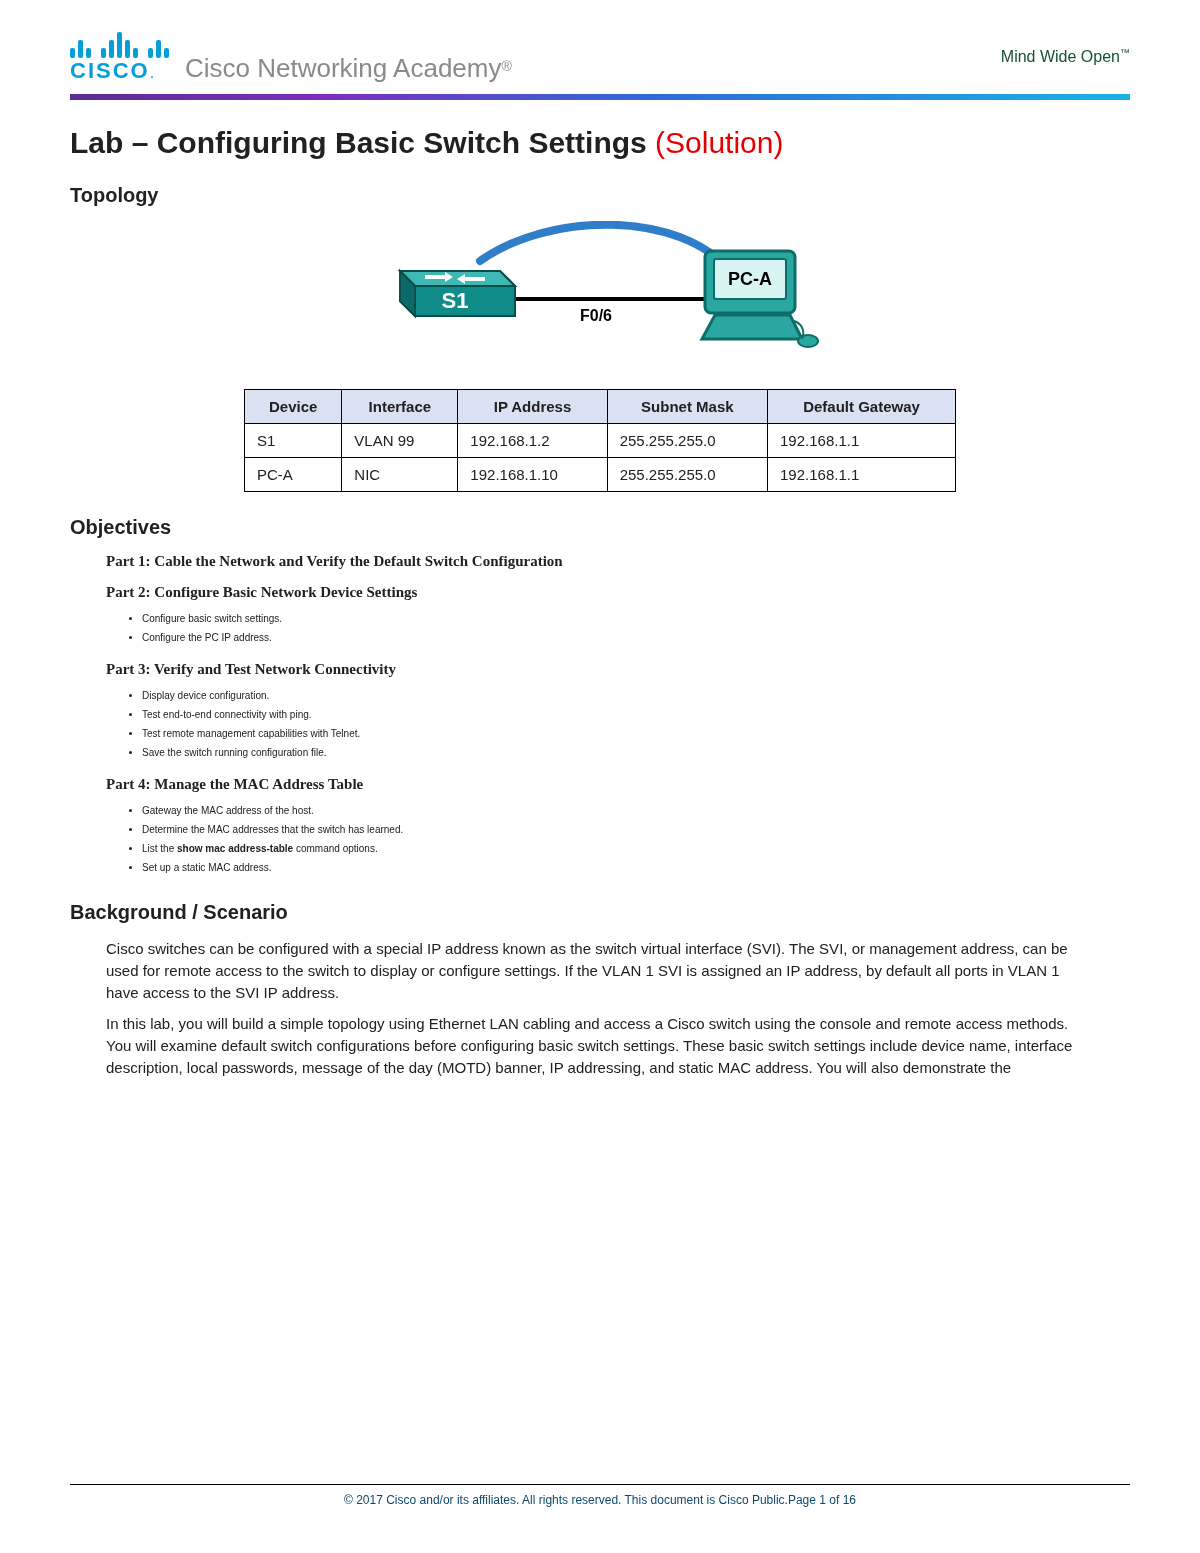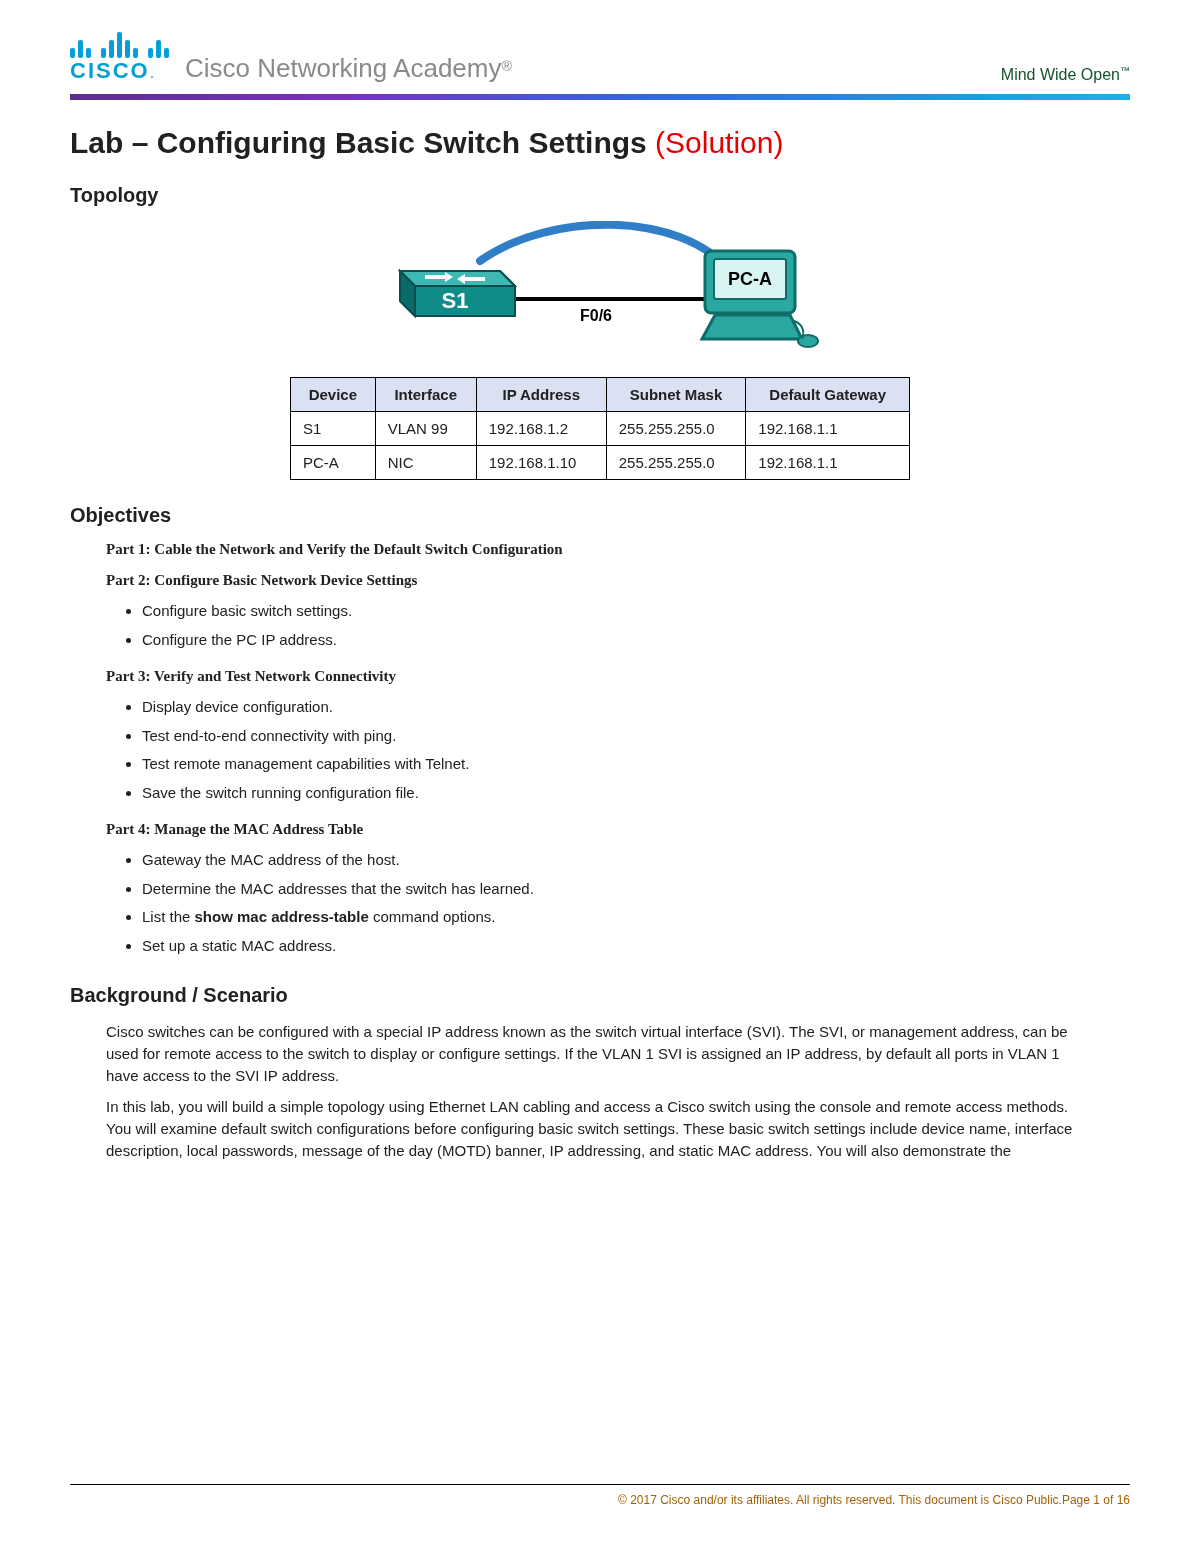--- a/index.html
+++ b/index.html
@@ -11,21 +11,21 @@
     margin: 0 auto;
   }
   .page {
     padding: 30px 70px 40px 70px;
     position: relative;
     min-height: 1553px;
   }
   
   .header-row {
     display: flex;
-    align-items: flex-end;
+    align-items: center;
     justify-content: space-between;
     padding-bottom: 6px;
     gap: 48px;
   }
   .brand-block { display: flex; align-items: flex-end; gap: 16px; }
   .cisco-logo { display: flex; flex-direction: column; color: #049fd9; }
   .cisco-bars { display: flex; gap: 3px; align-items: flex-end; height: 28px; }
   .cisco-bars span { width: 5px; background: #049fd9; border-radius: 2px; }
   .cisco-word { font-weight: 700; font-size: 22px; letter-spacing: 2px; color: #049fd9; margin-top: 2px; }
   .academy-text { font-size: 26px; color: #8a8a8a; font-weight: 400; }
@@ -36,51 +36,51 @@
     margin-top: 4px;
     margin-bottom: 26px;
   }
   
   h1.title { font-size: 30px; font-weight: 700; margin: 10px 0 18px 0; }
   h1.title .solution { color: #e60000; font-weight: 400; }
   
   h2.section { font-size: 20px; font-weight: 700; margin: 24px 0 14px 0; }
   .part-head { font-size: 15px; font-weight: 700; margin: 14px 0 8px 36px; font-family: Liberation Serif, serif; }
   ul.items { list-style: disc; margin: 4px 0 10px 72px; }
-  ul.items li { font-size: 15px; line-height: 1.9; }
+  ul.items li { font-size: 10px; line-height: 1.9; }
   .cmd { font-weight: 700; margin-top: 32px; }
   
   p.body { font-size: 15px; line-height: 1.45; margin: 10px 36px 10px 36px; }
   
   table.addr {
     border-collapse: collapse;
-    margin: 6px auto 4px auto;
-    width: 620px;
+    margin: 18px auto 4px auto;
+    width: 712px;
   }
   table.addr th, table.addr td {
     border: 1px solid #000;
     padding: 8px 12px;
     font-size: 15px;
     text-align: left;
   }
   table.addr th {
     background: #d9e1f2;
     text-align: center;
     font-weight: 700;
   }
   
   .topology-wrap { display: flex; justify-content: center; margin: 10px 0 6px 0; }
   
   .footer {
     position: absolute;
     left: 70px; right: 70px; bottom: 46px;
     border-top: 1px solid #000;
     padding-top: 8px;
-    display: flex; justify-content: flex-end;
-    font-size: 12px; color: #a16207;
+    display: flex; justify-content: center;
+    font-size: 12px; color: #0c4a6e;
   }
 </style>
 </head>
 <body>
 
 <div class="page">
 
   <div class="header-row">
     <div class="brand-block">
       <div class="cisco-logo">

